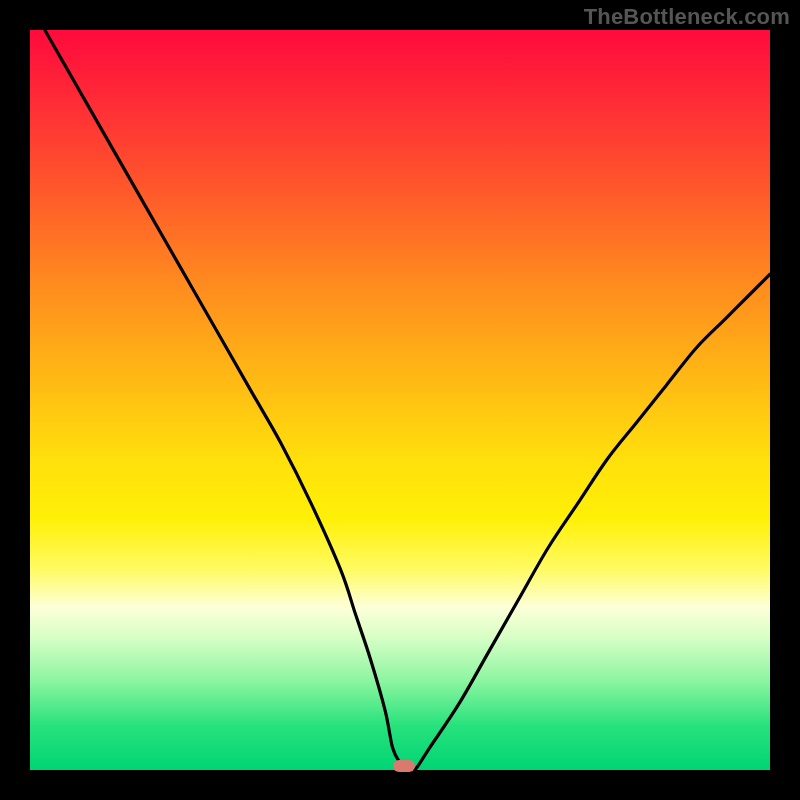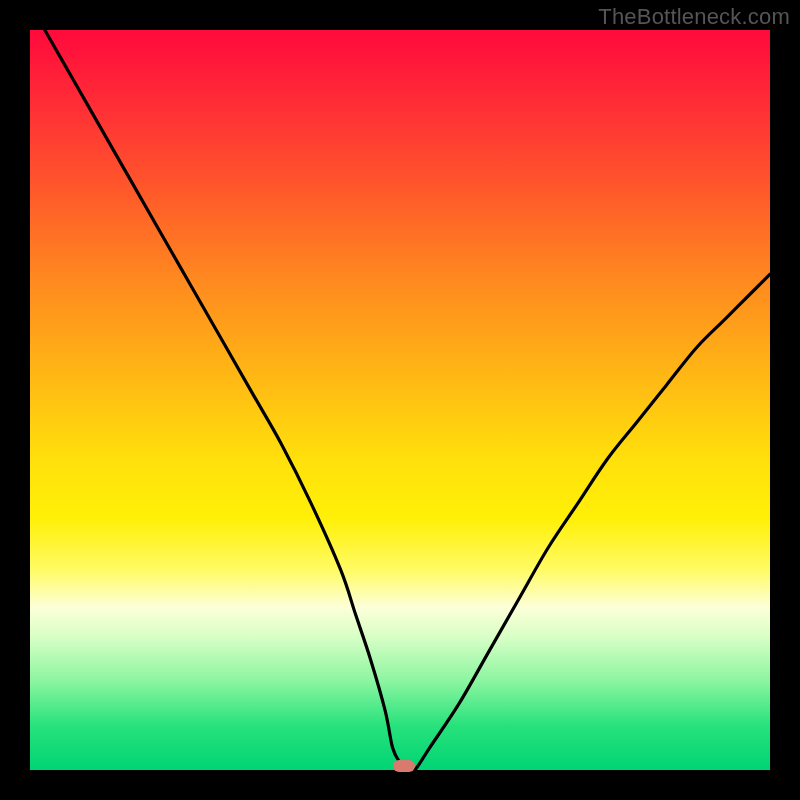--- a/index.html
+++ b/index.html
@@ -16,21 +16,21 @@
     width: 800px;
     height: 800px;
     background: #000;
   }
   .attribution {
     position: absolute;
     top: 4px;
     right: 10px;
     color: #555;
     font-size: 22px;
-    font-weight: 400;
+    font-weight: 700;
     letter-spacing: 0.2px;
     z-index: 10;
     text-align: right;
   }
   .plot-area {
     position: absolute;
     left: 30px;
     top: 30px;
     width: 740px;
     height: 740px;

